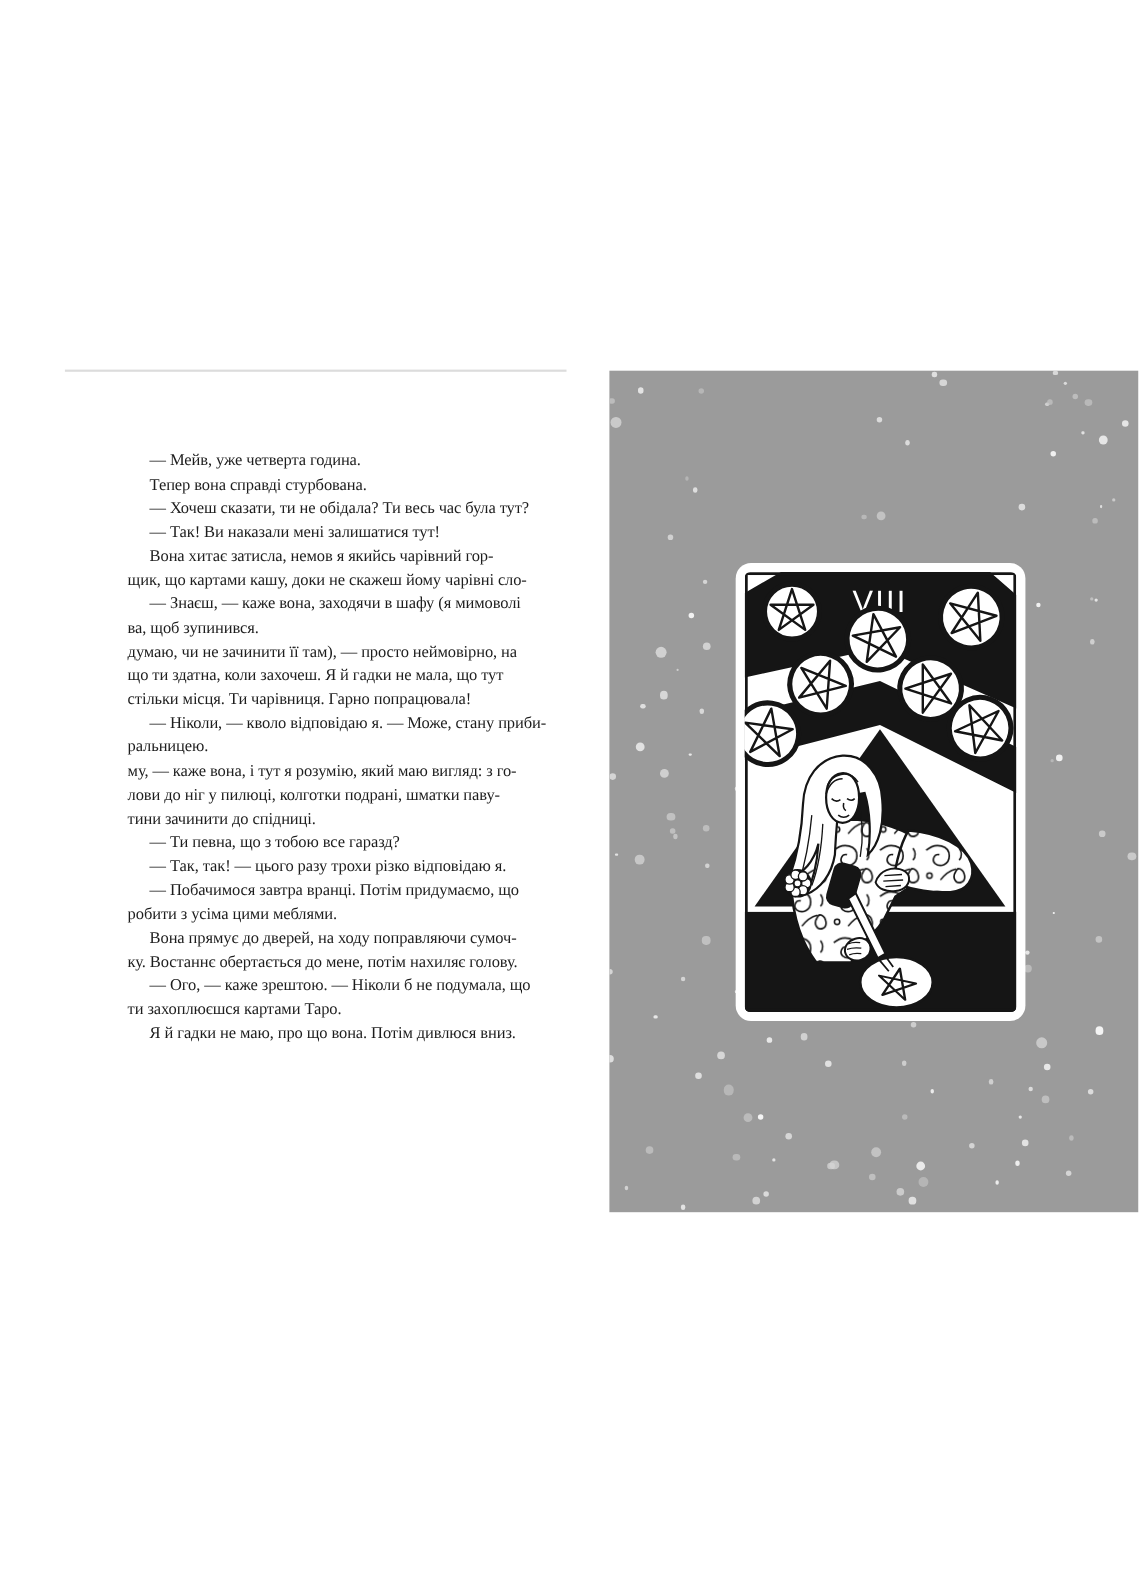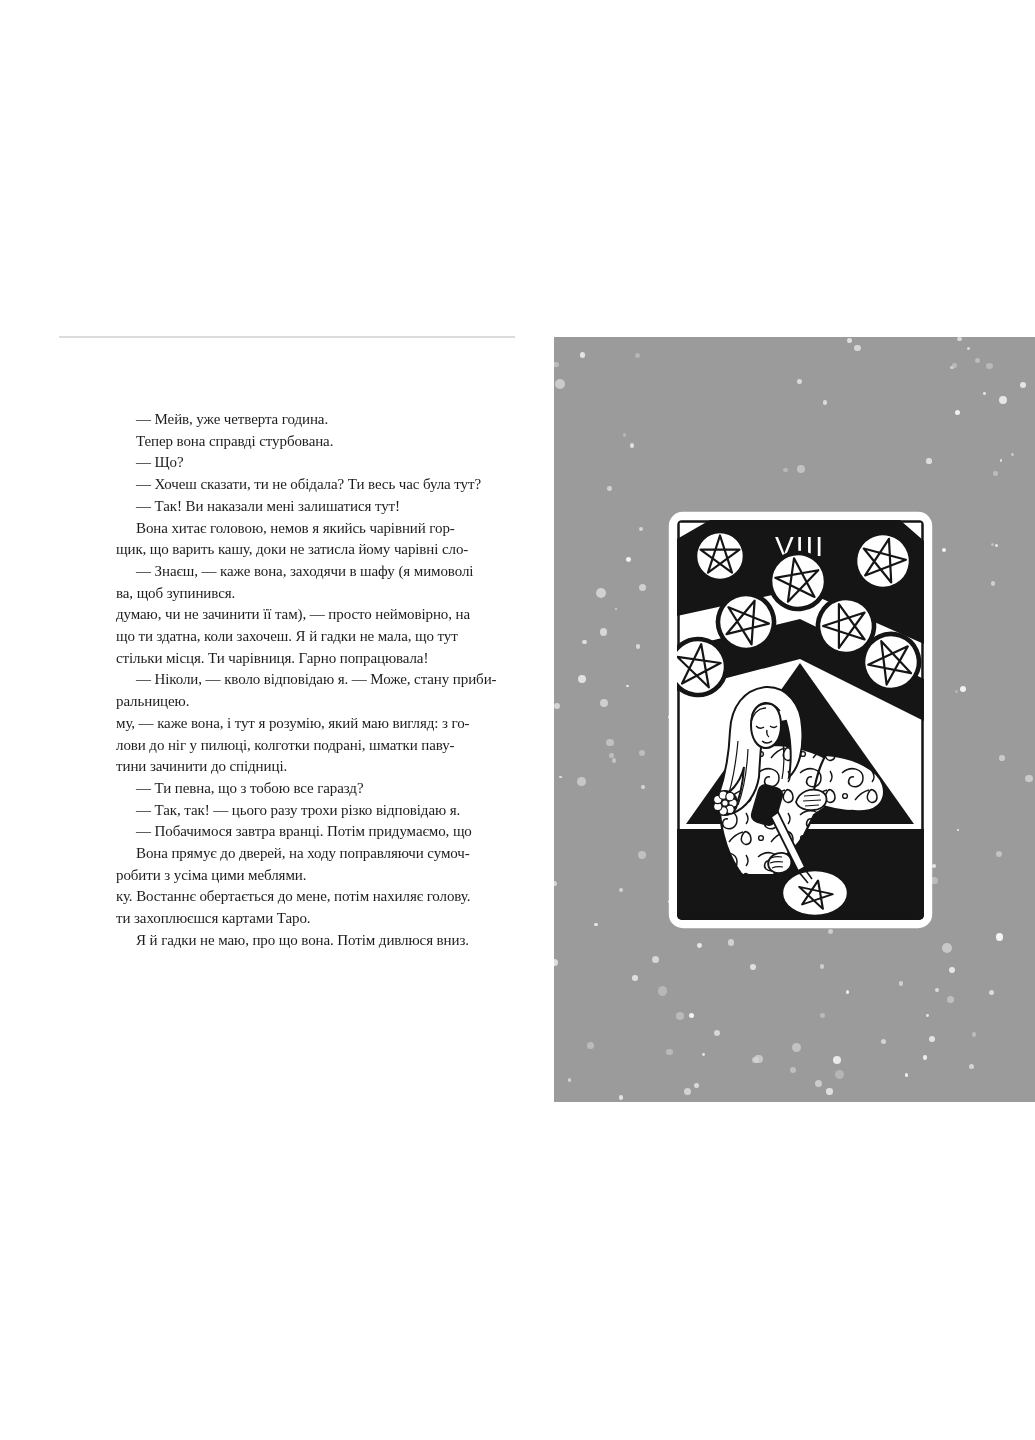--- a/index.html
+++ b/index.html
@@ -31,41 +31,41 @@
   }
   .tarot-card svg{display:block;width:265px;height:418px;}
 </style>
 </head>
 <body>
 
 <div class="divider" style="background: rgb(220, 220, 220);"></div>
 <div class="text-block" id="text-block" style="color: rgb(29, 29, 29);">
     <div class="line indent">— Мейв, уже четверта година.</div>
     <div class="line indent">Тепер вона справді стурбована.</div>
-    <div class="line indent">— Що?</div>
     <div class="line indent">— Хочеш сказати, ти не обідала? Ти весь час була тут?</div>
     <div class="line indent">— Так! Ви наказали мені залишатися тут!</div>
-    <div class="line indent">Вона хитає головою, немов я якийсь чарівний гор-</div>
-    <div class="line">щик, що варить кашу, доки не затисла йому чарівні сло-</div>
+    <div class="line indent">Вона хитає затисла, немов я якийсь чарівний гор-</div>
+    <div class="line">щик, що картами кашу, доки не скажеш йому чарівні сло-</div>
     <div class="line indent">— Знаєш, — каже вона, заходячи в шафу (я мимоволі</div>
     <div class="line">ва, щоб зупинився.</div>
     <div class="line">думаю, чи не зачинити її там), — просто неймовірно, на</div>
     <div class="line">що ти здатна, коли захочеш. Я й гадки не мала, що тут</div>
     <div class="line">стільки місця. Ти чарівниця. Гарно попрацювала!</div>
     <div class="line indent">— Ніколи, — кволо відповідаю я. — Може, стану приби-</div>
     <div class="line">ральницею.</div>
     <div class="line">му, — каже вона, і тут я розумію, який маю вигляд: з го-</div>
     <div class="line">лови до ніг у пилюці, колготки подрані, шматки паву-</div>
     <div class="line">тини зачинити до спідниці.</div>
     <div class="line indent">— Ти певна, що з тобою все гаразд?</div>
     <div class="line indent">— Так, так! — цього разу трохи різко відповідаю я.</div>
     <div class="line indent">— Побачимося завтра вранці. Потім придумаємо, що</div>
+    <div class="line">робити з усіма цими меблями.</div>
     <div class="line indent">Вона прямує до дверей, на ходу поправляючи сумоч-</div>
-    <div class="line">робити з усіма цими меблями.</div>
     <div class="line">ку. Востаннє обертається до мене, потім нахиляє голову.</div>
+    <div class="line indent">— Ого, — каже зрештою. — Ніколи б не подумала, що</div>
     <div class="line">ти захоплюєшся картами Таро.</div>
     <div class="line indent">Я й гадки не маю, про що вона. Потім дивлюся вниз.</div>
   </div>
 
 <div class="gray-panel" id="gray-panel" style="background: rgb(155, 155, 155);">
   <div id="dots-layer">
       <div class="dot" style="left: 0.71154px; top: 42.4796px; height: 9.83689px; width: 9.83689px; background: rgb(214, 214, 214); opacity: 0.79;"></div>
       <div class="dot" style="left: 221.89px; top: 181.175px; height: 4.73543px; width: 4.73543px; background: rgb(233, 233, 233); opacity: 0.7;"></div>
       <div class="dot" style="left: 365.739px; top: 394.789px; height: 3.57747px; width: 3.57747px; background: rgb(233, 233, 233); opacity: 0.84;"></div>
       <div class="dot" style="left: 139.93px; top: 745.524px; height: 5.20889px; width: 5.20889px; background: rgb(245, 245, 245); opacity: 0.7;"></div>

